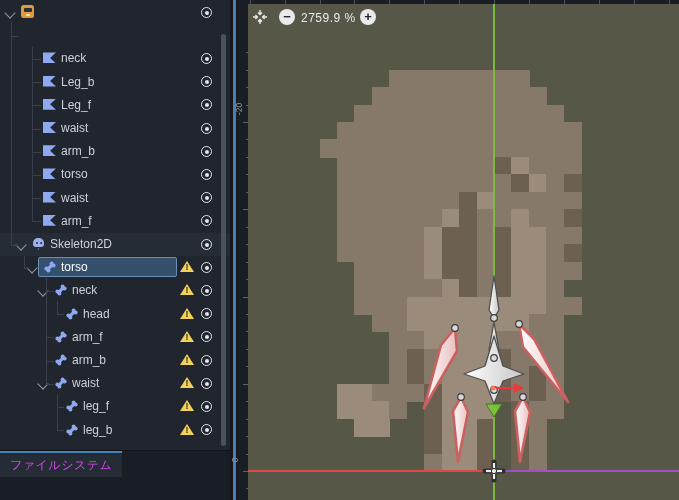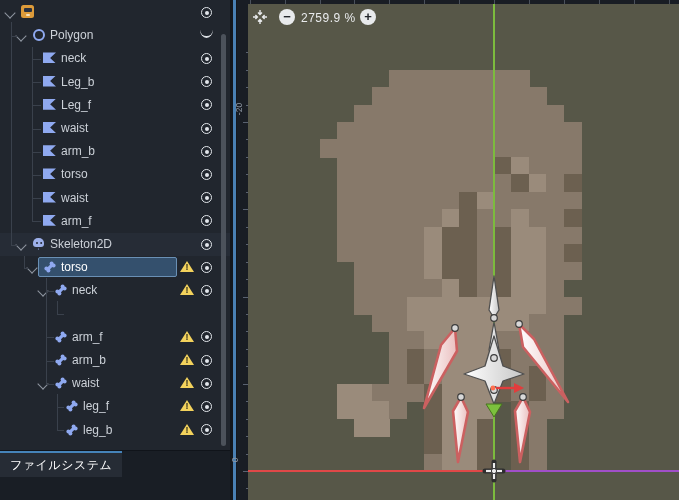--- a/index.html
+++ b/index.html
@@ -39,21 +39,21 @@
         border:1.8px solid #e2e6eb;border-radius:50%;}
   .eye-open::after{content:"";position:absolute;left:4.6px;top:4.6px;width:4px;height:4px;border-radius:50%;background:#e2e6eb;}
   .eye-closed::before{content:"";position:absolute;left:0;top:-1px;width:13px;height:8px;
         border-bottom:2px solid #dfe3e8;border-radius:0 0 60% 60%/0 0 100% 100%;}
   .guide{position:absolute;background:#3a414c;}
   #tree-scrollbar{position:absolute;left:221px;top:34px;width:5px;height:412px;border-radius:3px;background:#4c525b;}
   
   #bottom-dock{position:absolute;left:0;top:450px;width:230px;height:50px;background:#191e25;border-top:1px solid #10141a;}
   #fs-tab{position:absolute;left:0;top:0;height:26px;padding:0 10px;background:#262c35;
         border-top:2.5px solid #4583b9;box-sizing:border-box;display:flex;align-items:center;}
-  #fs-tab span{font-size:12px;color:#ffffff;letter-spacing:0.5px;}
+  #fs-tab span{font-size:12px;color:#d946ef;letter-spacing:0.5px;}
   
   #blue-split{position:absolute;left:233px;top:0;width:2.5px;height:500px;background:#4a80b3;}
   
   #viewport{position:absolute;left:237px;top:0;width:442px;height:500px;background:#191d24;}
   #vruler{position:absolute;left:0;top:0;width:11px;height:500px;background:#191d24;}
   .vtick{position:absolute;background:#5a6270;height:1px;}
   .vlab{position:absolute;left:-4px;font-size:8.5px;color:#8d96a2;transform:rotate(-90deg);}
   #canvas{position:absolute;left:11px;top:0;width:431px;height:500px;background:#575748;overflow:hidden;}
   #hruler{position:absolute;left:0;top:0;width:431px;height:3.5px;background:#191d24;}
   .htick{position:absolute;top:0;width:1px;height:3.5px;background:#4a515c;}
@@ -74,26 +74,20 @@
 
 <div id="app">
 
   <div id="left-dock">
     <div id="tree">
         <div class="row" style="top: 1px;">
           <span class="arrow" style="left: 6px;"></span>
           <span class="icon i-animation-root" style="left: 21px;"></span>
           <span class="eyebtn eye-open" style="left: 200px;"></span>
         </div>
-        <div class="row" style="top: 24.2px;">
-          <span class="arrow" style="left: 17px;"></span>
-          <span class="icon i-node2d" style="left: 32px;"></span>
-          <span class="rlabel" style="left: 50px;">Polygon</span>
-          <span class="eyebtn eye-closed" style="left: 200px;"></span>
-        </div>
         <div class="row" style="top: 47.4px;">
           <span class="icon i-polygon2d" style="left: 43px;"></span>
           <span class="rlabel" style="left: 61px;">neck</span>
           <span class="eyebtn eye-open" style="left: 200px;"></span>
         </div>
         <div class="row" style="top: 70.6px;">
           <span class="icon i-polygon2d" style="left: 43px;"></span>
           <span class="rlabel" style="left: 61px;">Leg_b</span>
           <span class="eyebtn eye-open" style="left: 200px;"></span>
         </div>
@@ -154,20 +148,34 @@
           <span class="icon i-bone" style="left: 54px;">
             <svg width="14" height="14" viewBox="0 0 14 14">
               <line x1="4.4" y1="9.6" x2="9.6" y2="4.4" stroke="#8fa9f0" stroke-width="3.2"></line>
               <circle cx="3.4" cy="8.6" r="2" fill="#8fa9f0"></circle>
               <circle cx="5.4" cy="10.6" r="2" fill="#8fa9f0"></circle>
               <circle cx="8.6" cy="3.4" r="2" fill="#8fa9f0"></circle>
               <circle cx="10.6" cy="5.4" r="2" fill="#8fa9f0"></circle>
             </svg>
           </span>
           <span class="rlabel" style="left: 72px;">neck</span>
+          <span class="warn" style="left: 180px; top: 4px;"></span>
+          <span class="eyebtn eye-open" style="left: 200px;"></span>
+        </div>
+        <div class="row" style="top: 302.6px;">
+          <span class="icon i-bone" style="left: 65px;">
+            <svg width="14" height="14" viewBox="0 0 14 14">
+              <line x1="4.4" y1="9.6" x2="9.6" y2="4.4" stroke="#8fa9f0" stroke-width="3.2"></line>
+              <circle cx="3.4" cy="8.6" r="2" fill="#8fa9f0"></circle>
+              <circle cx="5.4" cy="10.6" r="2" fill="#8fa9f0"></circle>
+              <circle cx="8.6" cy="3.4" r="2" fill="#8fa9f0"></circle>
+              <circle cx="10.6" cy="5.4" r="2" fill="#8fa9f0"></circle>
+            </svg>
+          </span>
+          <span class="rlabel" style="left: 83px;">head</span>
           <span class="warn" style="left: 180px; top: 4px;"></span>
           <span class="eyebtn eye-open" style="left: 200px;"></span>
         </div>
         <div class="row" style="top: 325.8px;">
           <span class="icon i-bone" style="left: 54px;">
             <svg width="14" height="14" viewBox="0 0 14 14">
               <line x1="4.4" y1="9.6" x2="9.6" y2="4.4" stroke="#8fa9f0" stroke-width="3.2"></line>
               <circle cx="3.4" cy="8.6" r="2" fill="#8fa9f0"></circle>
               <circle cx="5.4" cy="10.6" r="2" fill="#8fa9f0"></circle>
               <circle cx="8.6" cy="3.4" r="2" fill="#8fa9f0"></circle>

